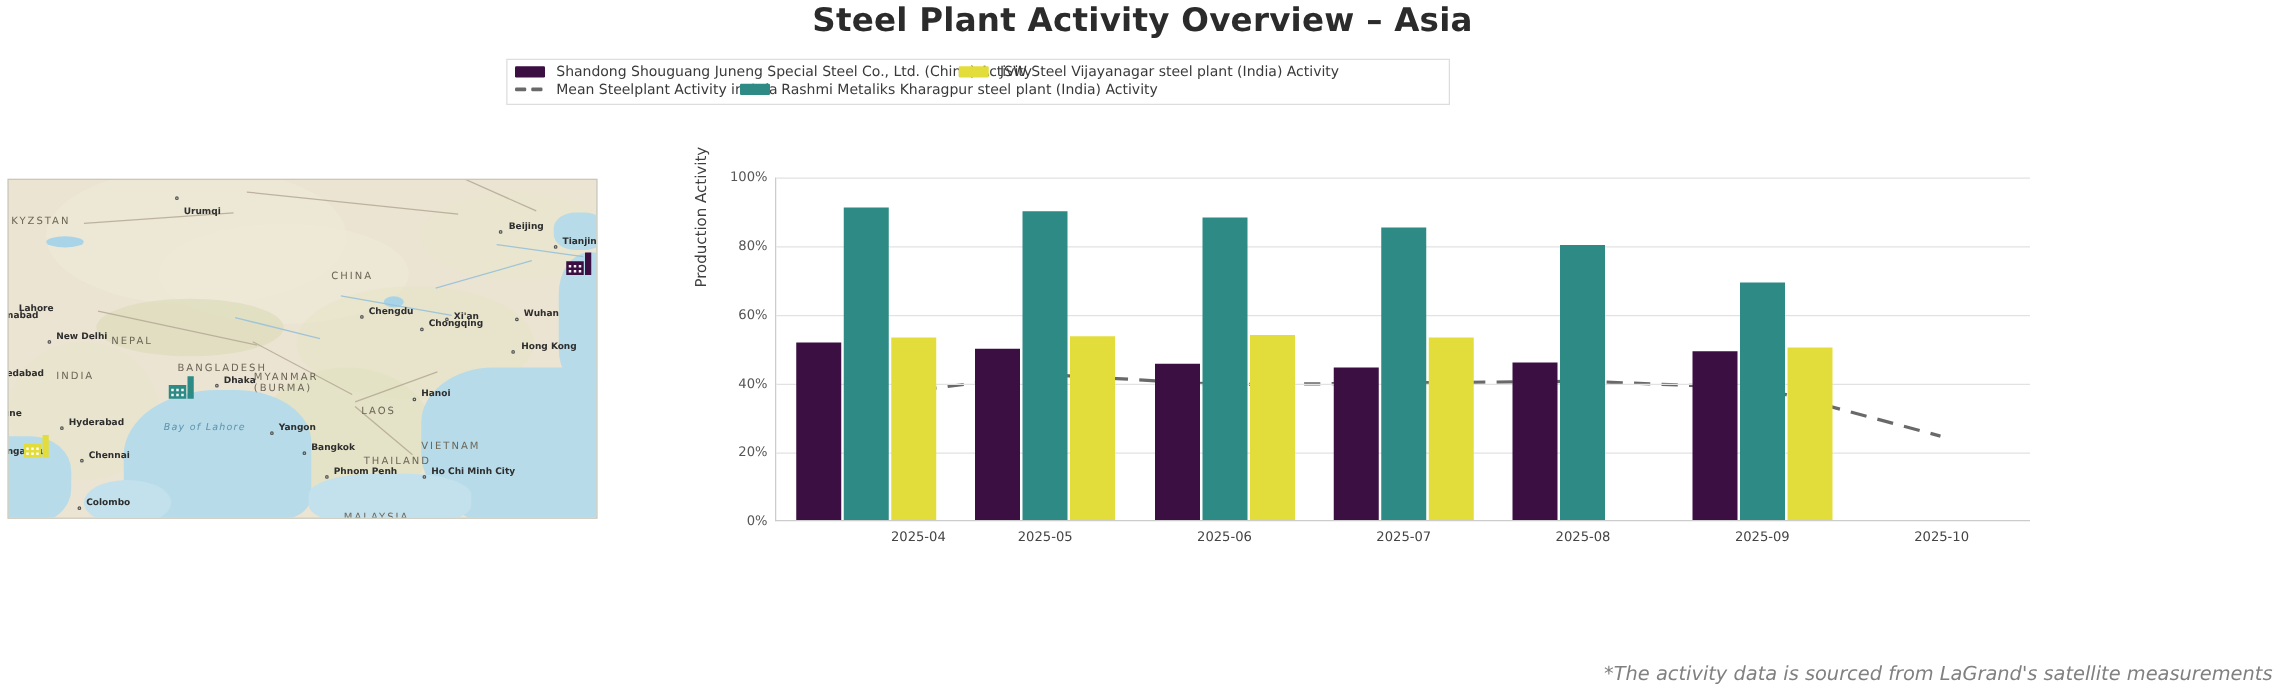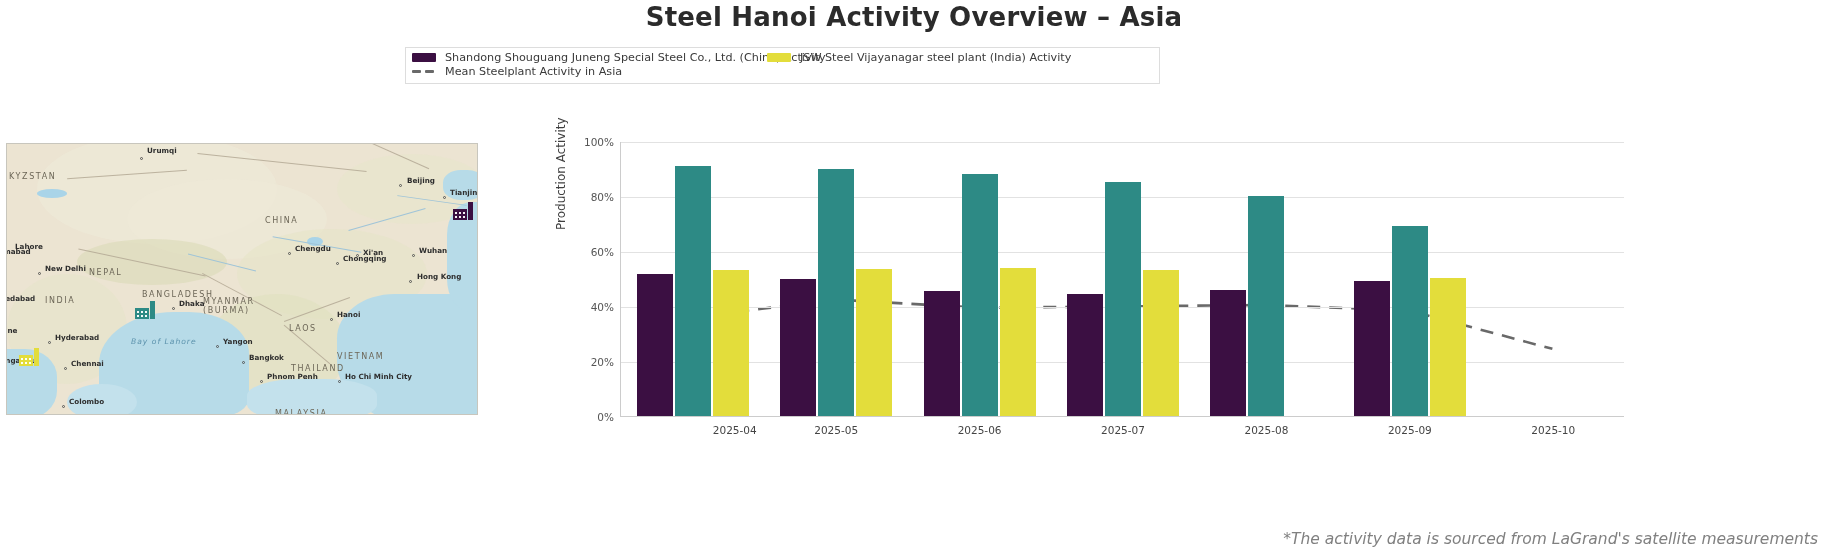--- a/index.html
+++ b/index.html
@@ -236,34 +236,38 @@
     color: #808080;
     white-space: nowrap;
     margin-left: 32px;
   }
 </style>
 </head>
 <body>
 
 <div id="page">
 
-  <div class="page-title">Steel Hanoi Activity Overview – Asia</div>
+  <div class="page-title">Steel Plant Activity Overview – Asia</div>
 
   <div class="legend-box">
     <div class="legend-item w-left">
       <span class="legend-swatch" style="background:#3b0f42"></span>
       <span class="legend-label">Shandong Shouguang Juneng Special Steel Co., Ltd. (China) Activity</span>
     </div>
     <div class="legend-item w-mid">
       <span class="legend-swatch" style="background:#e3dd3b"></span>
       <span class="legend-label">JSW Steel Vijayanagar steel plant (India) Activity</span>
     </div>
     <div class="legend-item w-right">
       <span class="legend-dash"></span>
       <span class="legend-label">Mean Steelplant Activity in Asia</span>
+    </div>
+    <div class="legend-item w-left">
+      <span class="legend-swatch" style="background:#2d8a85"></span>
+      <span class="legend-label">Rashmi Metaliks Kharagpur steel plant (India) Activity</span>
     </div>
   </div>
 
   <div class="map-wrap">
     <div class="map-canvas">
       <div class="land-base"></div>
 
       <div class="desert-blob" style="left:30px;top:-10px;width:240px;height:110px;"></div>
       <div class="desert-blob" style="left:120px;top:35px;width:200px;height:80px;"></div>
       <div class="land-blob" style="left:70px;top:95px;width:150px;height:46px;background:#d9d9b4;"></div>
@@ -302,21 +306,21 @@
     <div class="map-label country" style="left:82px;top:124px;">NEPAL</div>
     <div class="map-label country" style="left:38px;top:152px;">INDIA</div>
     <div class="map-label country" style="left:135px;top:146px;">BANGLADESH</div>
     <div class="map-label country" style="left:196px;top:153px;">MYANMAR</div>
     <div class="map-label country" style="left:196px;top:162px;">(BURMA)</div>
     <div class="map-label country" style="left:282px;top:180px;">LAOS</div>
     <div class="map-label country" style="left:284px;top:220px;">THAILAND</div>
     <div class="map-label country" style="left:330px;top:208px;">VIETNAM</div>
     <div class="map-label country" style="left:268px;top:265px;">MALAYSIA</div>
 
-    <div class="map-label city" style="left:140px;top:2px;">Urumqi</div>
+    <div class="map-label city" style="left:140px;top:20px;">Urumqi</div>
     <div class="city-dot" style="left:133px;top:13px;"></div>
     <div class="map-label city" style="left:400px;top:32px;">Beijing</div>
     <div class="city-dot" style="left:392px;top:40px;"></div>
     <div class="map-label city" style="left:443px;top:44px;">Tianjin</div>
     <div class="city-dot" style="left:436px;top:52px;"></div>
     <div class="map-label city" style="left:356px;top:104px;">Xi'an</div>
     <div class="city-dot" style="left:349px;top:110px;"></div>
     <div class="map-label city" style="left:288px;top:100px;">Chengdu</div>
     <div class="city-dot" style="left:281px;top:108px;"></div>
     <div class="map-label city" style="left:336px;top:110px;">Chongqing</div>

